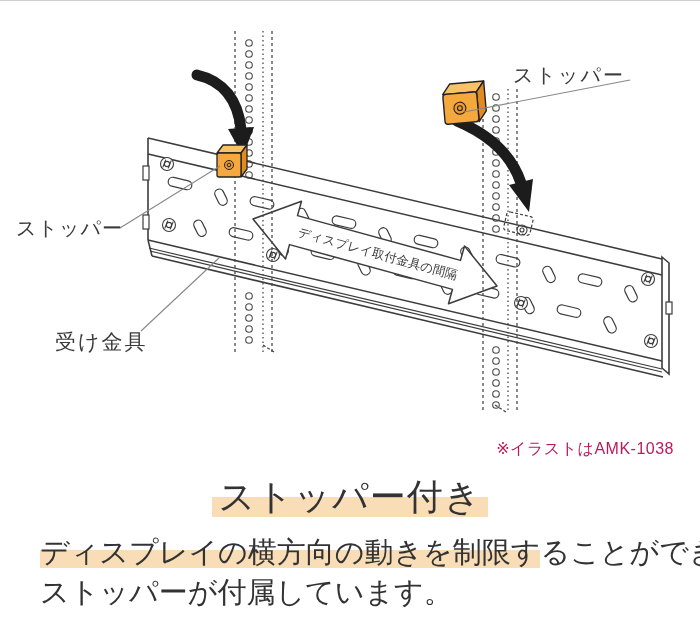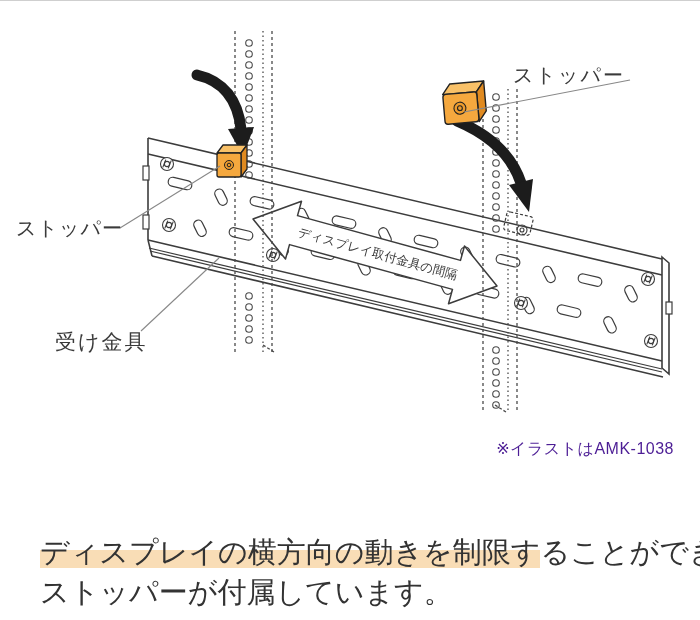--- a/index.html
+++ b/index.html
@@ -3,21 +3,21 @@
 <meta charset="utf-8">
 <style>
   html,body{margin:0;padding:0;background:#ffffff;}
   .page{
     position:relative;width:700px;height:620px;background:#fff;overflow:hidden;
     font-family:"Liberation Sans","DejaVu Sans",sans-serif;color:#333;
     border-top:1px solid #cfcfcf;
   }
   svg text{font-family:"Liberation Sans","DejaVu Sans",sans-serif;fill:#3a3a3a;}
   .note{
-    position:absolute;top:438px;right:26px;font-size:16px;color:#4c1d95;letter-spacing:.5px;
+    position:absolute;top:438px;right:26px;font-size:16px;color:#be185d;letter-spacing:.5px;
   }
   .heading{
     position:absolute;top:474px;left:0;width:100%;text-align:center;margin:0;
     font-size:36px;font-weight:500;line-height:43px;color:#333;letter-spacing:1px;
   }
   .heading .hl{
     background:linear-gradient(to bottom,rgba(0,0,0,0) 52%,#F9DDB6 52%,#F9DDB6 100%);
     padding:0 6px;
   }
   .body-text{
@@ -215,18 +215,19 @@
       <line x1="141" y1="330" x2="219" y2="257"></line>
     </g>
     <text x="16" y="234" font-size="20" letter-spacing="1">ストッパー</text>
     <text x="513" y="81" font-size="20" letter-spacing="2">ストッパー</text>
     <text x="55" y="348" font-size="21" letter-spacing="2">受け金具</text>
   </svg>
 
   
   <div class="note">※イラストはAMK-1038</div>
 
+  <h1 class="heading"><span class="hl">ストッパー付き</span></h1>
 
   <p class="body-text">
     <span class="ln"><span class="hl2">ディスプレイの横方向の動きを制限す</span><span>ることができる</span></span>
     <span class="ln">ストッパーが付属しています。</span>
   </p>
 </div>
 
 </body></html>

